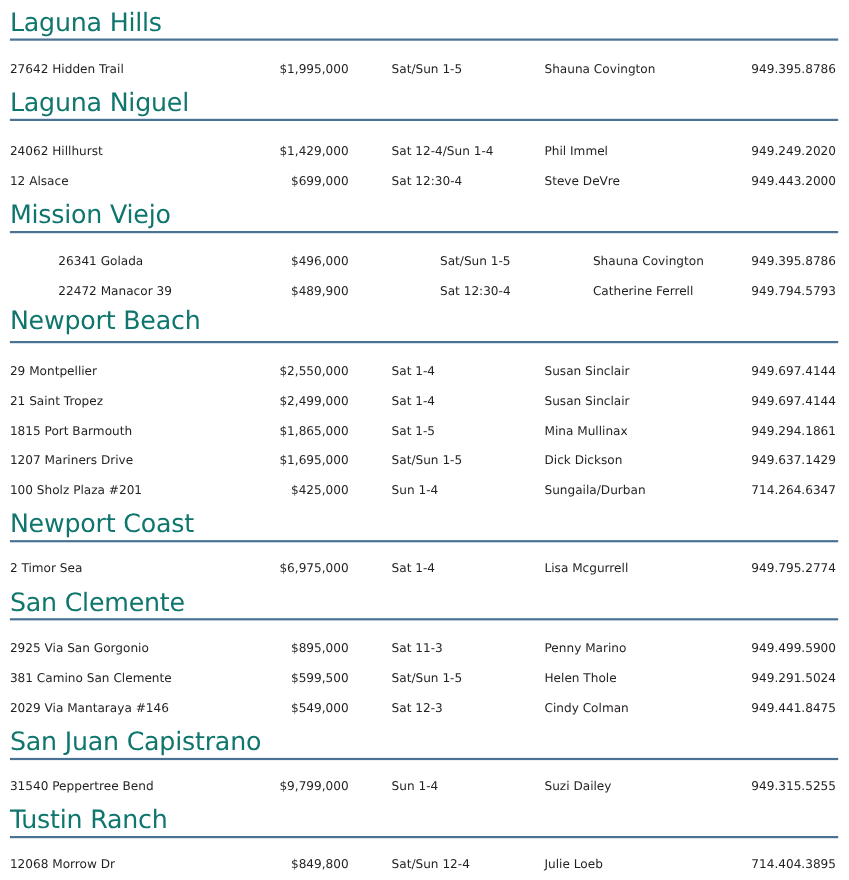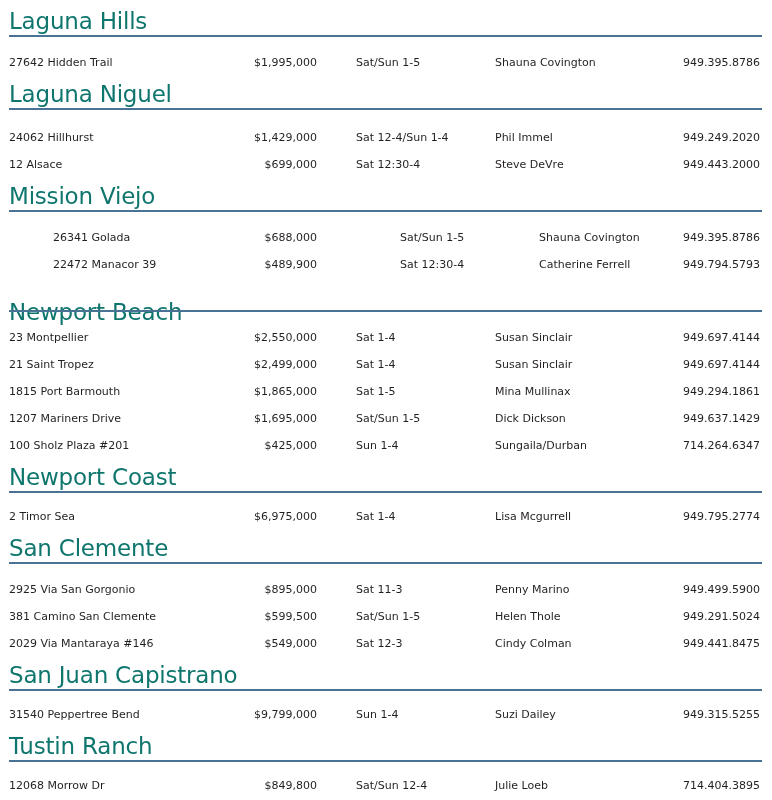--- a/index.html
+++ b/index.html
@@ -65,43 +65,43 @@
   </div>
 
   <div class="section">
     <div class="heading" style="height:34px;">
       <span class="heading-text" style="top:4px;">Mission Viejo</span>
       <div class="heading-rule" style="top:32px;"></div>
     </div>
     <div class="rows" style="padding-top:12px;margin-left:44px;">
       <div class="row">
         <span class="c-addr">26341 Golada</span>
-        <span class="c-price">$688,000</span>
+        <span class="c-price">$496,000</span>
         <span class="c-time">Sat/Sun 1-5</span>
         <span class="c-agent">Shauna Covington</span>
         <span class="c-phone">949.395.8786</span>
       </div>
       <div class="row">
         <span class="c-addr">22472 Manacor 39</span>
         <span class="c-price">$489,900</span>
         <span class="c-time">Sat 12:30-4</span>
         <span class="c-agent">Catherine Ferrell</span>
         <span class="c-phone">949.794.5793</span>
       </div>
     </div>
   </div>
 
   <div class="section">
     <div class="heading" style="height:34px;">
-      <span class="heading-text" style="top:20px;text-align:right;">Newport Beach</span>
+      <span class="heading-text" style="top:0;text-align:right;">Newport Beach</span>
       <div class="heading-rule" style="top:32px;"></div>
     </div>
     <div class="rows" style="padding-top:12px;">
       <div class="row">
-        <span class="c-addr">23 Montpellier</span>
+        <span class="c-addr">29 Montpellier</span>
         <span class="c-price">$2,550,000</span>
         <span class="c-time">Sat 1-4</span>
         <span class="c-agent">Susan Sinclair</span>
         <span class="c-phone">949.697.4144</span>
       </div>
       <div class="row">
         <span class="c-addr">21 Saint Tropez</span>
         <span class="c-price">$2,499,000</span>
         <span class="c-time">Sat 1-4</span>
         <span class="c-agent">Susan Sinclair</span>

